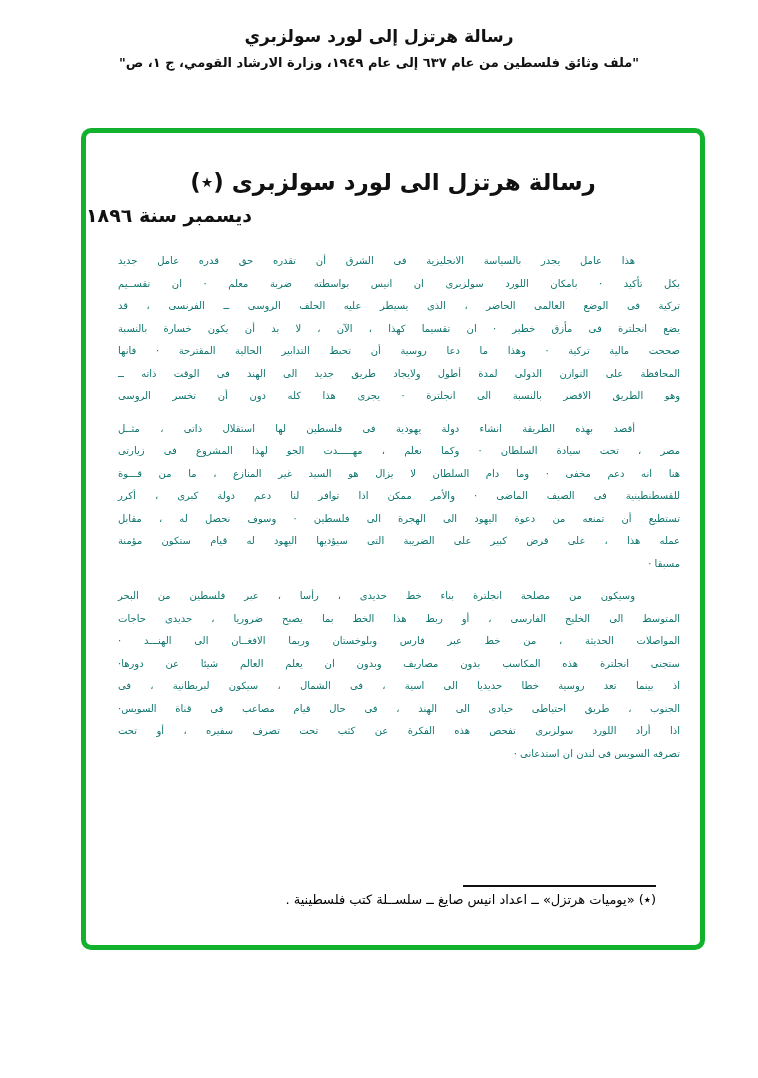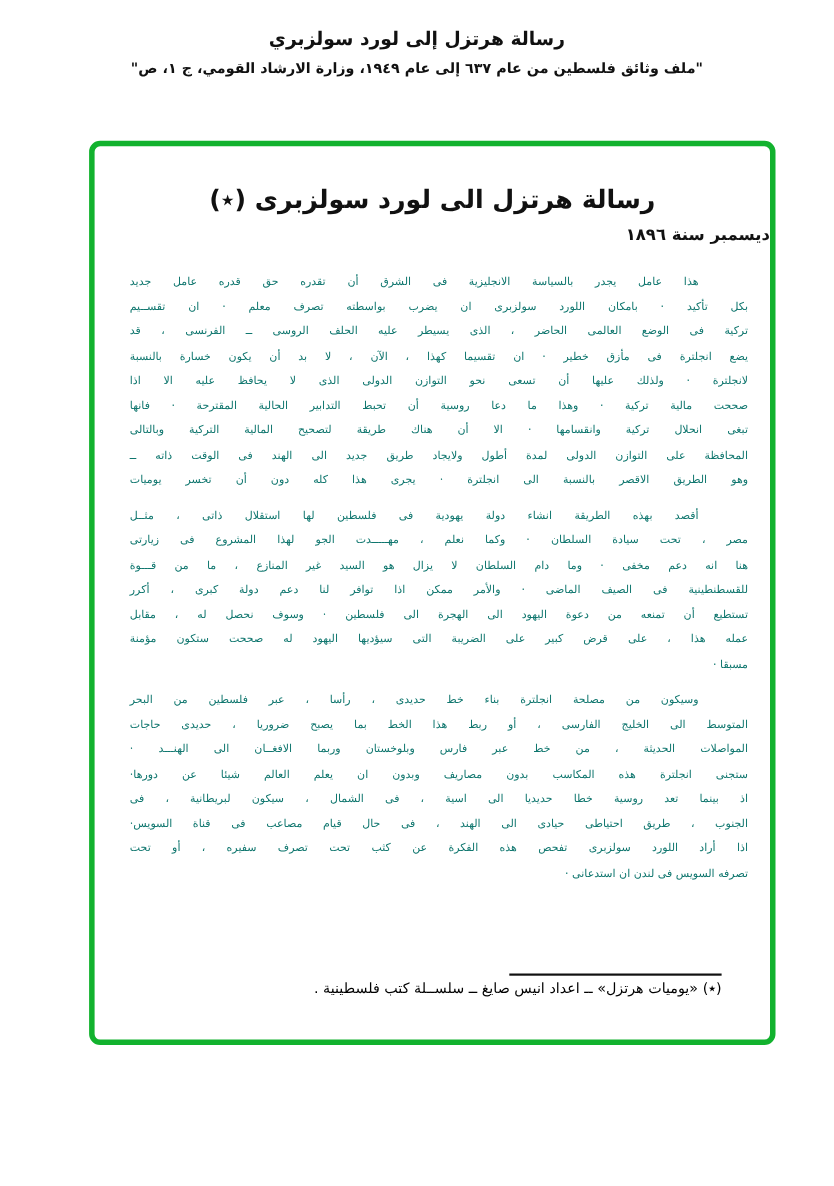--- a/index.html
+++ b/index.html
@@ -32,23 +32,23 @@
 
   .doc-title {
     margin-top: 36px;
     text-align: center;
     direction: rtl;
     font-size: 23px;
     font-weight: bold;
   }
   .doc-date {
     margin-top: 9px;
-    text-align: right;
+    text-align: left;
     direction: rtl;
-    font-size: 15px;
+    font-size: 19px;
     font-weight: bold;
   }
 
   .doc-body {
     margin-top: 24px;
     padding: 0 20px 0 32px;
     direction: rtl;
     overflow: hidden;
   }
   .paragraph { margin: 0 0 10px 0; }
@@ -96,37 +96,35 @@
 
   <div class="frame" style="border-color: rgb(18, 178, 46);">
 
     <div class="doc-title">رسالة هرتزل الى لورد سولزبرى (٭)</div>
     <div class="doc-date">ديسمبر سنة ١٨٩٦</div>
 
     <div class="doc-body">
 
       <div class="paragraph">
         <div class="line first">هذا عامل يجدر بالسياسة الانجليزية فى الشرق أن تقدره حق قدره عامل جديد</div>
-        <div class="line">بكل تأكيد · بامكان اللورد سولزبرى ان يضرب بواسطته تصرف معلم · ان تقســيم</div>
+        <div class="line">بكل تأكيد · بامكان اللورد سولزبرى ان انيس بواسطته ضربة معلم · ان تقســيم</div>
         <div class="line">تركية فى الوضع العالمى الحاضر ، الذى يسيطر عليه الحلف الروسى ــ الفرنسى ، قد</div>
         <div class="line">يضع انجلترة فى مأزق خطير · ان تقسيما كهذا ، الآن ، لا بد أن يكون خسارة بالنسبة</div>
-        <div class="line">لانجلترة · ولذلك عليها أن تسعى نحو التوازن الدولى الذى لا يحافظ عليه الا اذا</div>
         <div class="line">صححت مالية تركية · وهذا ما دعا روسية أن تحبط التدابير الحالية المقترحة · فانها</div>
-        <div class="line">تبغى انحلال تركية وانقسامها · الا أن هناك طريقة لتصحيح المالية التركية وبالتالى</div>
         <div class="line">المحافظة على التوازن الدولى لمدة أطول ولايجاد طريق جديد الى الهند فى الوقت ذاته ــ</div>
-        <div class="line">وهو الطريق الاقصر بالنسبة الى انجلترة · يجرى هذا كله دون أن تخسر يوميات</div>
+        <div class="line">وهو الطريق الاقصر بالنسبة الى انجلترة · يجرى هذا كله دون أن تخسر الروسى</div>
       </div>
 
       <div class="paragraph">
         <div class="line first">أقصد بهذه الطريقة انشاء دولة يهودية فى فلسطين لها استقلال ذاتى ، مثــل</div>
         <div class="line">مصر ، تحت سيادة السلطان · وكما نعلم ، مهـــــدت الجو لهذا المشروع فى زيارتى</div>
         <div class="line">هنا انه دعم مخفى · وما دام السلطان لا يزال هو السيد غير المنازع ، ما من قـــوة</div>
         <div class="line">للقسطنطينية فى الصيف الماضى · والأمر ممكن اذا توافر لنا دعم دولة كبرى ، أكرر</div>
         <div class="line">تستطيع أن تمنعه من دعوة اليهود الى الهجرة الى فلسطين · وسوف نحصل له ، مقابل</div>
-        <div class="line">عمله هذا ، على قرض كبير على الضريبة التى سيؤديها اليهود له صححت ستكون مؤمنة</div>
+        <div class="line">عمله هذا ، على قرض كبير على الضريبة التى سيؤديها اليهود له قيام ستكون مؤمنة</div>
         <div class="line last">مسبقا ·</div>
       </div>
 
       <div class="paragraph">
         <div class="line first">وسيكون من مصلحة انجلترة بناء خط حديدى ، رأسا ، عبر فلسطين من البحر</div>
         <div class="line">المتوسط الى الخليج الفارسى ، أو ربط هذا الخط بما يصبح ضروريا ، حديدى حاجات</div>
         <div class="line">المواصلات الحديثة ، من خط عبر فارس وبلوخستان وربما الافغــان الى الهنـــد ·</div>
         <div class="line">ستجنى انجلترة هذه المكاسب بدون مصاريف وبدون ان يعلم العالم شيئا عن دورها·</div>
         <div class="line">اذ بينما تعد روسية خطا حديديا الى اسية ، فى الشمال ، سيكون لبريطانية ، فى</div>
         <div class="line">الجنوب ، طريق احتياطى حيادى الى الهند ، فى حال قيام مصاعب فى قناة السويس·</div>

